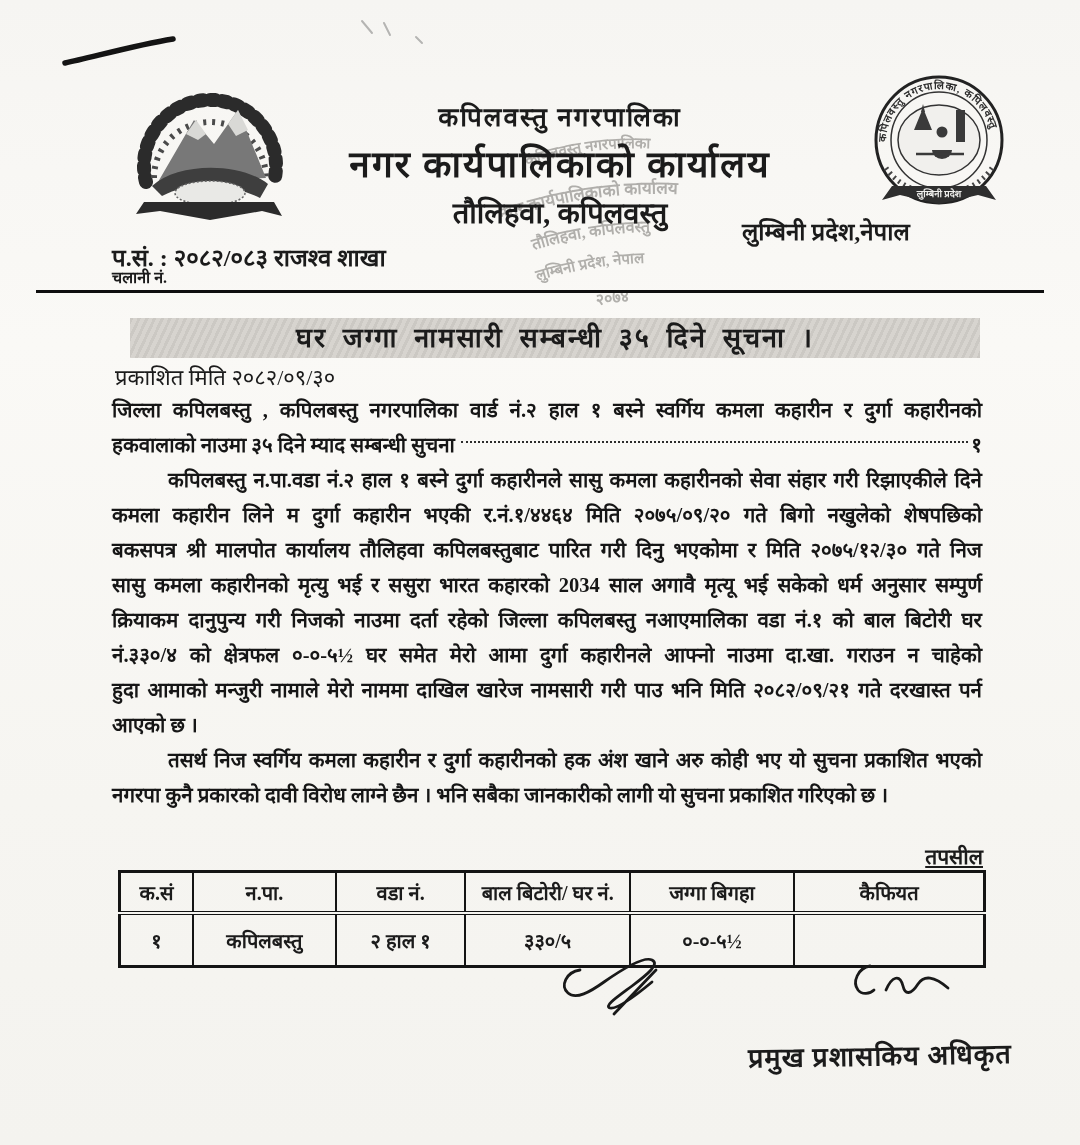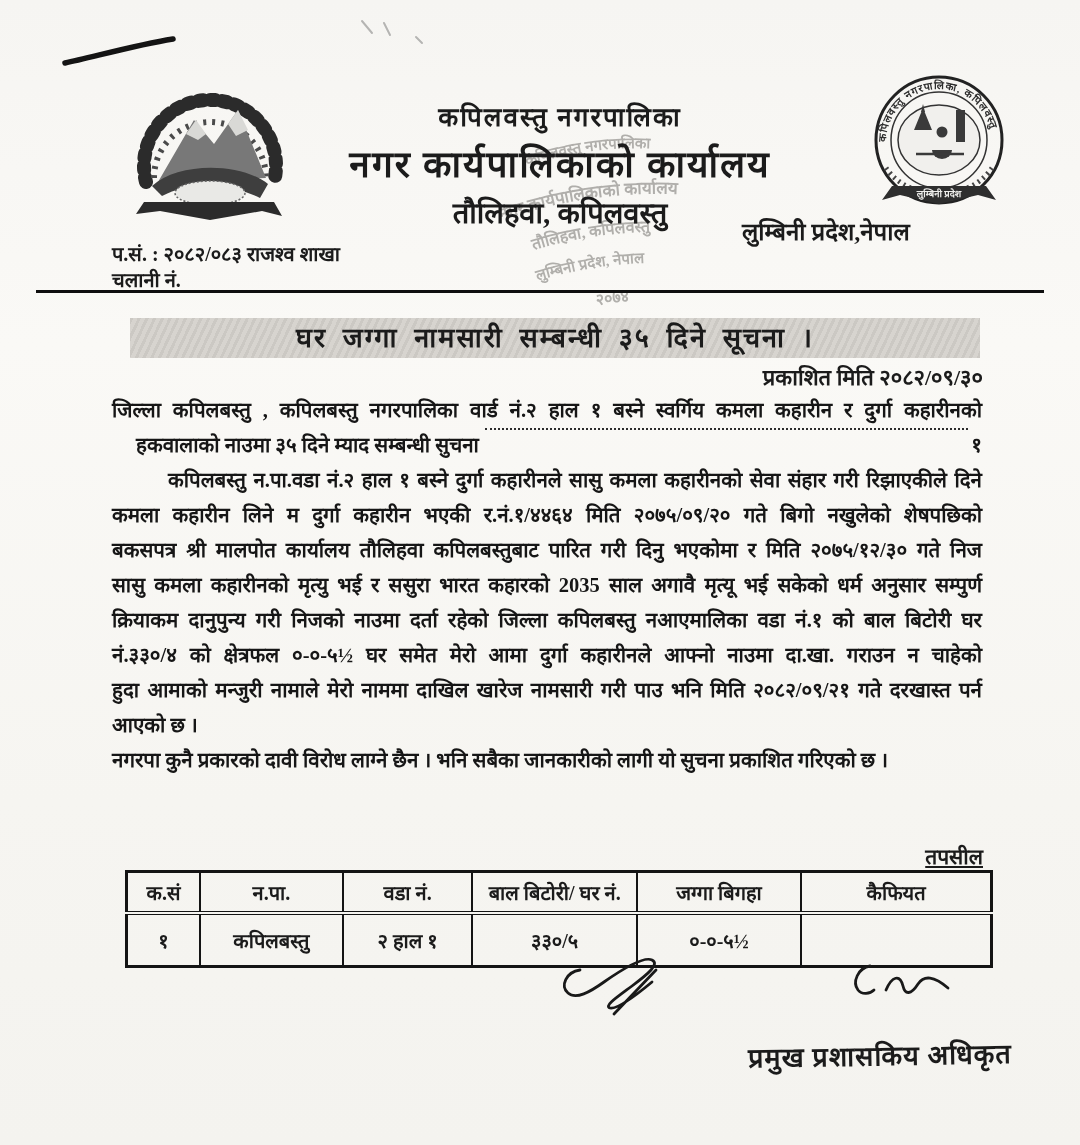--- a/index.html
+++ b/index.html
@@ -10,40 +10,40 @@
     font-family:"Liberation Serif","DejaVu Serif",serif;
     color:#1b1b1b;
   }
   .abs{position:absolute;}
   
   .hdr-center{left:255px;top:98px;width:610px;text-align:center;}
   .hdr-muni{font-size:26px;font-weight:700;letter-spacing:2px;}
   .hdr-office{font-size:37px;font-weight:700;letter-spacing:2px;margin-top:3px;}
   .hdr-place{font-size:29px;font-weight:700;margin-top:4px;}
   .hdr-province{left:742px;top:214px;font-size:24px;font-weight:700;}
-  .hdr-ref{left:112px;top:240px;font-size:20px;font-weight:600;}
-  .hdr-disp{left:112px;top:266px;font-size:20px;font-weight:600;}
+  .hdr-ref{left:112px;top:240px;font-size:24px;font-weight:600;}
+  .hdr-disp{left:112px;top:266px;font-size:16px;font-weight:600;}
   .hdr-rule{left:36px;top:290px;width:1008px;height:3px;background:#0e0e0e;}
   .stamp{left:452px;top:118px;width:300px;height:190px;opacity:.55;transform:rotate(-7deg);}
   
   .band{
     left:130px;top:318px;width:850px;height:40px;background:#d7d4cf;
     background-image:repeating-linear-gradient(115deg,rgba(120,118,112,.12) 0 3px,rgba(0,0,0,0) 3px 7px);
     text-align:center;line-height:40px;font-size:27px;font-weight:700;letter-spacing:2px;word-spacing:7px;
   }
-  .published{left:115px;top:361px;width:868px;text-align:right;font-size:22px;font-weight:700;}
+  .published{left:115px;top:361px;width:868px;text-align:left;font-size:22px;font-weight:400;}
   .bodytext{left:112px;top:393px;width:870px;font-size:20.5px;font-weight:600;line-height:35px;color:#161616;}
   .jline{text-align:justify;text-align-last:justify;word-spacing:2px;}
   .lline{text-align:left;}
   .indent{text-indent:56px;}
-  .leaderline{display:flex;align-items:flex-start;margin-left:24px;}
+  .leaderline{display:flex;align-items:center;}
   .leader{flex:1;border-bottom:2.5px dotted #2c2c2c;margin:0 3px 7px 6px;}
   
   .tap-title{left:115px;top:842px;width:868px;text-align:right;font-size:21px;font-weight:700;text-decoration:underline;}
-  table.tapseel{left:118px;top:870px;width:868px;position:absolute;border-collapse:collapse;margin-left:7px;}
+  table.tapseel{left:118px;top:870px;width:868px;position:absolute;border-collapse:collapse;}
   table.tapseel th,table.tapseel td{border:2px solid #141414;text-align:center;padding:0 4px;}
   table.tapseel{border:3px solid #141414;}
   table.tapseel th{height:38px;font-size:20px;font-weight:700;border-bottom:4px double #141414;}
   table.tapseel td{height:50px;font-size:20px;font-weight:600;}
   
   .signatory{left:748px;top:1036px;width:300px;font-size:27px;font-weight:700;transform:rotate(-1deg);letter-spacing:1px;}
   svg{display:block;}
 </style>
 </head>
 <body>
@@ -124,25 +124,26 @@
   <div class="abs bodytext">
     <div class="jline">जिल्ला कपिलबस्तु , कपिलबस्तु नगरपालिका वार्ड नं.२ हाल १ बस्ने स्वर्गिय कमला कहारीन र दुर्गा कहारीनको</div>
     <div class="lline leaderline">
       <span>हकवालाको नाउमा ३५ दिने म्याद सम्बन्धी सुचना</span>
       <span class="leader"></span>
       <span>१</span>
     </div>
     <div class="jline indent">कपिलबस्तु न.पा.वडा नं.२ हाल १ बस्ने दुर्गा कहारीनले सासु कमला कहारीनको सेवा संहार गरी रिझाएकीले दिने</div>
     <div class="jline">कमला कहारीन लिने म दुर्गा कहारीन भएकी र.नं.१/४४६४ मिति २०७५/०९/२० गते बिगो नखुलेको शेषपछिको</div>
     <div class="jline">बकसपत्र श्री मालपोत कार्यालय तौलिहवा कपिलबस्तुबाट पारित गरी दिनु भएकोमा र मिति २०७५/१२/३० गते निज</div>
-    <div class="jline">सासु कमला कहारीनको मृत्यु भई र ससुरा भारत कहारको 2035 साल अगावै मृत्यू भई सकेको धर्म अनुसार सम्पुर्ण</div>
+    <div class="jline">सासु कमला कहारीनको मृत्यु भई र ससुरा भारत कहारको 2034 साल अगावै मृत्यू भई सकेको धर्म अनुसार सम्पुर्ण</div>
     <div class="jline">क्रियाकम दानुपुन्य गरी निजको नाउमा दर्ता रहेको जिल्ला कपिलबस्तु नआएमालिका वडा नं.१ को बाल बिटोरी घर</div>
     <div class="jline">नं.३३०/४ को क्षेत्रफल ०-०-५½ घर समेत मेरो आमा दुर्गा कहारीनले आफ्नो नाउमा दा.खा. गराउन न चाहेको</div>
     <div class="jline">हुदा आमाको मन्जुरी नामाले मेरो नाममा दाखिल खारेज नामसारी गरी पाउ भनि मिति २०८२/०९/२१ गते दरखास्त पर्न</div>
     <div class="lline">आएको छ ।</div>
+    <div class="jline indent">तसर्थ निज स्वर्गिय कमला कहारीन र दुर्गा कहारीनको हक अंश खाने अरु कोही भए यो सुचना प्रकाशित भएको</div>
     <div class="lline">नगरपा कुनै प्रकारको दावी विरोध लाग्ने छैन । भनि सबैका जानकारीको लागी यो सुचना प्रकाशित गरिएको छ ।</div>
   </div>
 
   <div class="abs tap-title">तपसील</div>
   <table class="tapseel">
     <colgroup>
       <col style="width:8.5%">
         <col style="width:16.5%">
         <col style="width:15%">
       <col style="width:19%">

